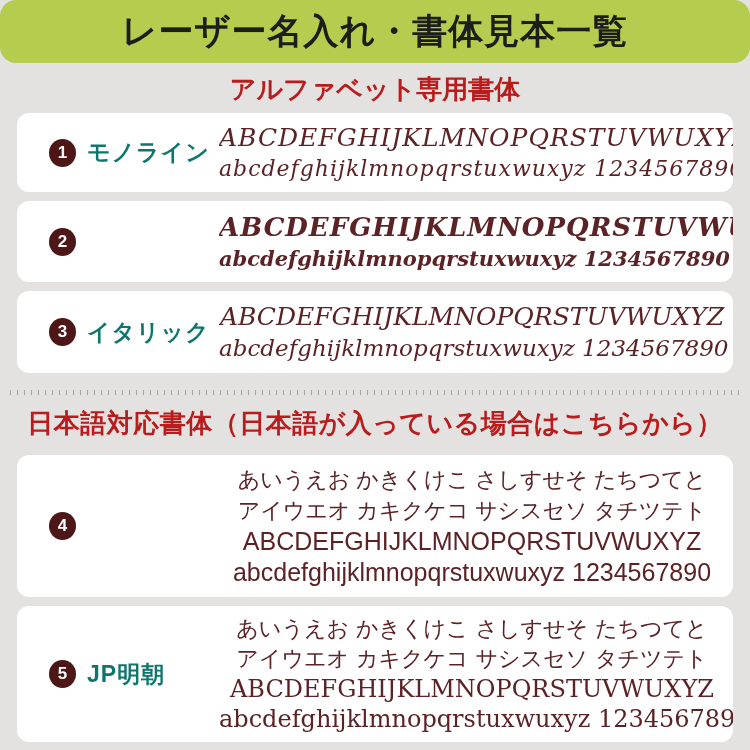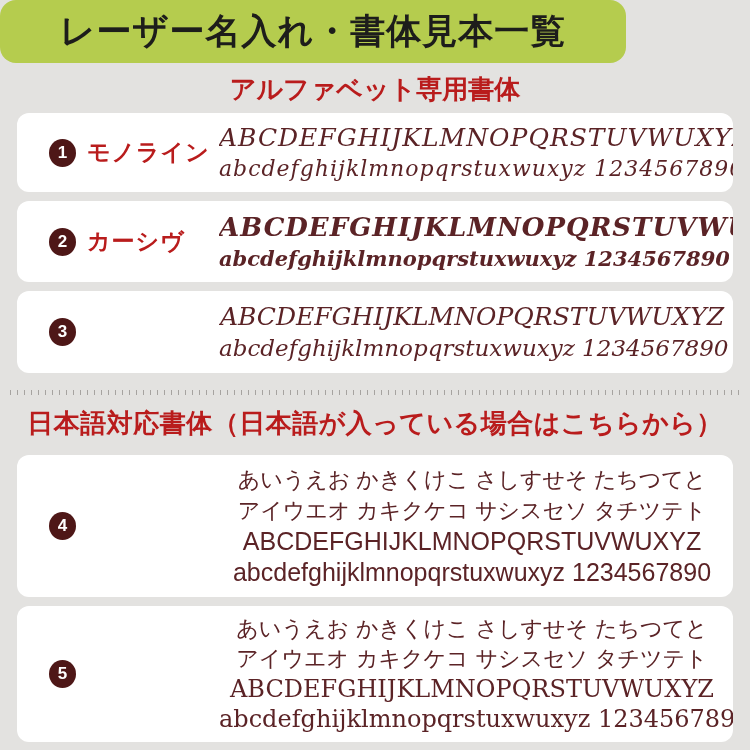--- a/index.html
+++ b/index.html
@@ -4,21 +4,21 @@
 <style>
   * { margin: 0; padding: 0; box-sizing: border-box; }
   html, body {
     width: 750px; height: 750px;
     background: #e3e2e0;
     font-family: "Liberation Sans", sans-serif;
     overflow: hidden;
   }
   
   .banner {
-    width: 626px; height: 63px;
+    width: 750px; height: 63px;
     background: #b5cc4e;
     border-radius: 16px;
     display: flex; align-items: center; justify-content: center;
   }
   .banner .title {
     color: #1d1d1b;
     font-size: 35px;
     font-weight: bold;
     letter-spacing: 1px;
   }
@@ -72,21 +72,21 @@
     border-radius: 50%;
     color: #ffffff;
     font-size: 17px;
     font-weight: bold;
     display: inline-flex;
     align-items: center;
     justify-content: center;
     flex-shrink: 0;
   }
   .font-label {
-    color: #b91c1c;
+    color: #0f766e;
     font-size: 23px;
     font-weight: bold;
     letter-spacing: 1px;
     white-space: nowrap;
   }
   .samples {
     flex: 1;
     text-align: center;
     color: #5b2326;
     padding-right: 8px;
@@ -130,31 +130,31 @@
   </div>
   <div class="samples f-monoline">
     <div class="line">ABCDEFGHIJKLMNOPQRSTUVWUXYZ</div>
     <div class="line">abcdefghijklmnopqrstuxwuxyz 1234567890</div>
   </div>
 </div>
 
 <div class="card h81">
   <div class="left">
     <span class="badge">2</span>
-    <span class="font-label">カーシヴ</span>
   </div>
   <div class="samples f-cursive">
     <div class="line">ABCDEFGHIJKLMNOPQRSTUVWUXYZ</div>
     <div class="line">abcdefghijklmnopqrstuxwuxyz 1234567890</div>
   </div>
 </div>
 
 <div class="card h82">
   <div class="left">
     <span class="badge">3</span>
+    <span class="font-label">イタリック</span>
   </div>
   <div class="samples f-italic">
     <div class="line">ABCDEFGHIJKLMNOPQRSTUVWUXYZ</div>
     <div class="line">abcdefghijklmnopqrstuxwuxyz 1234567890</div>
   </div>
 </div>
 
 <div class="divider"></div>
 
 <div class="section-title second">日本語対応書体（日本語が入っている場合はこちらから）</div>
@@ -167,20 +167,21 @@
     <div class="line">あいうえお かきくけこ さしすせそ たちつてと</div>
     <div class="line">アイウエオ カキクケコ サシスセソ タチツテト</div>
     <div class="line">ABCDEFGHIJKLMNOPQRSTUVWUXYZ</div>
     <div class="line">abcdefghijklmnopqrstuxwuxyz 1234567890</div>
   </div>
 </div>
 
 <div class="card h136">
   <div class="left">
     <span class="badge">5</span>
+    <span class="font-label">JP明朝</span>
   </div>
   <div class="samples f-mincho">
     <div class="line">あいうえお かきくけこ さしすせそ たちつてと</div>
     <div class="line">アイウエオ カキクケコ サシスセソ タチツテト</div>
     <div class="line">ABCDEFGHIJKLMNOPQRSTUVWUXYZ</div>
     <div class="line">abcdefghijklmnopqrstuxwuxyz 1234567890</div>
   </div>
 </div>
 
 </body></html>

